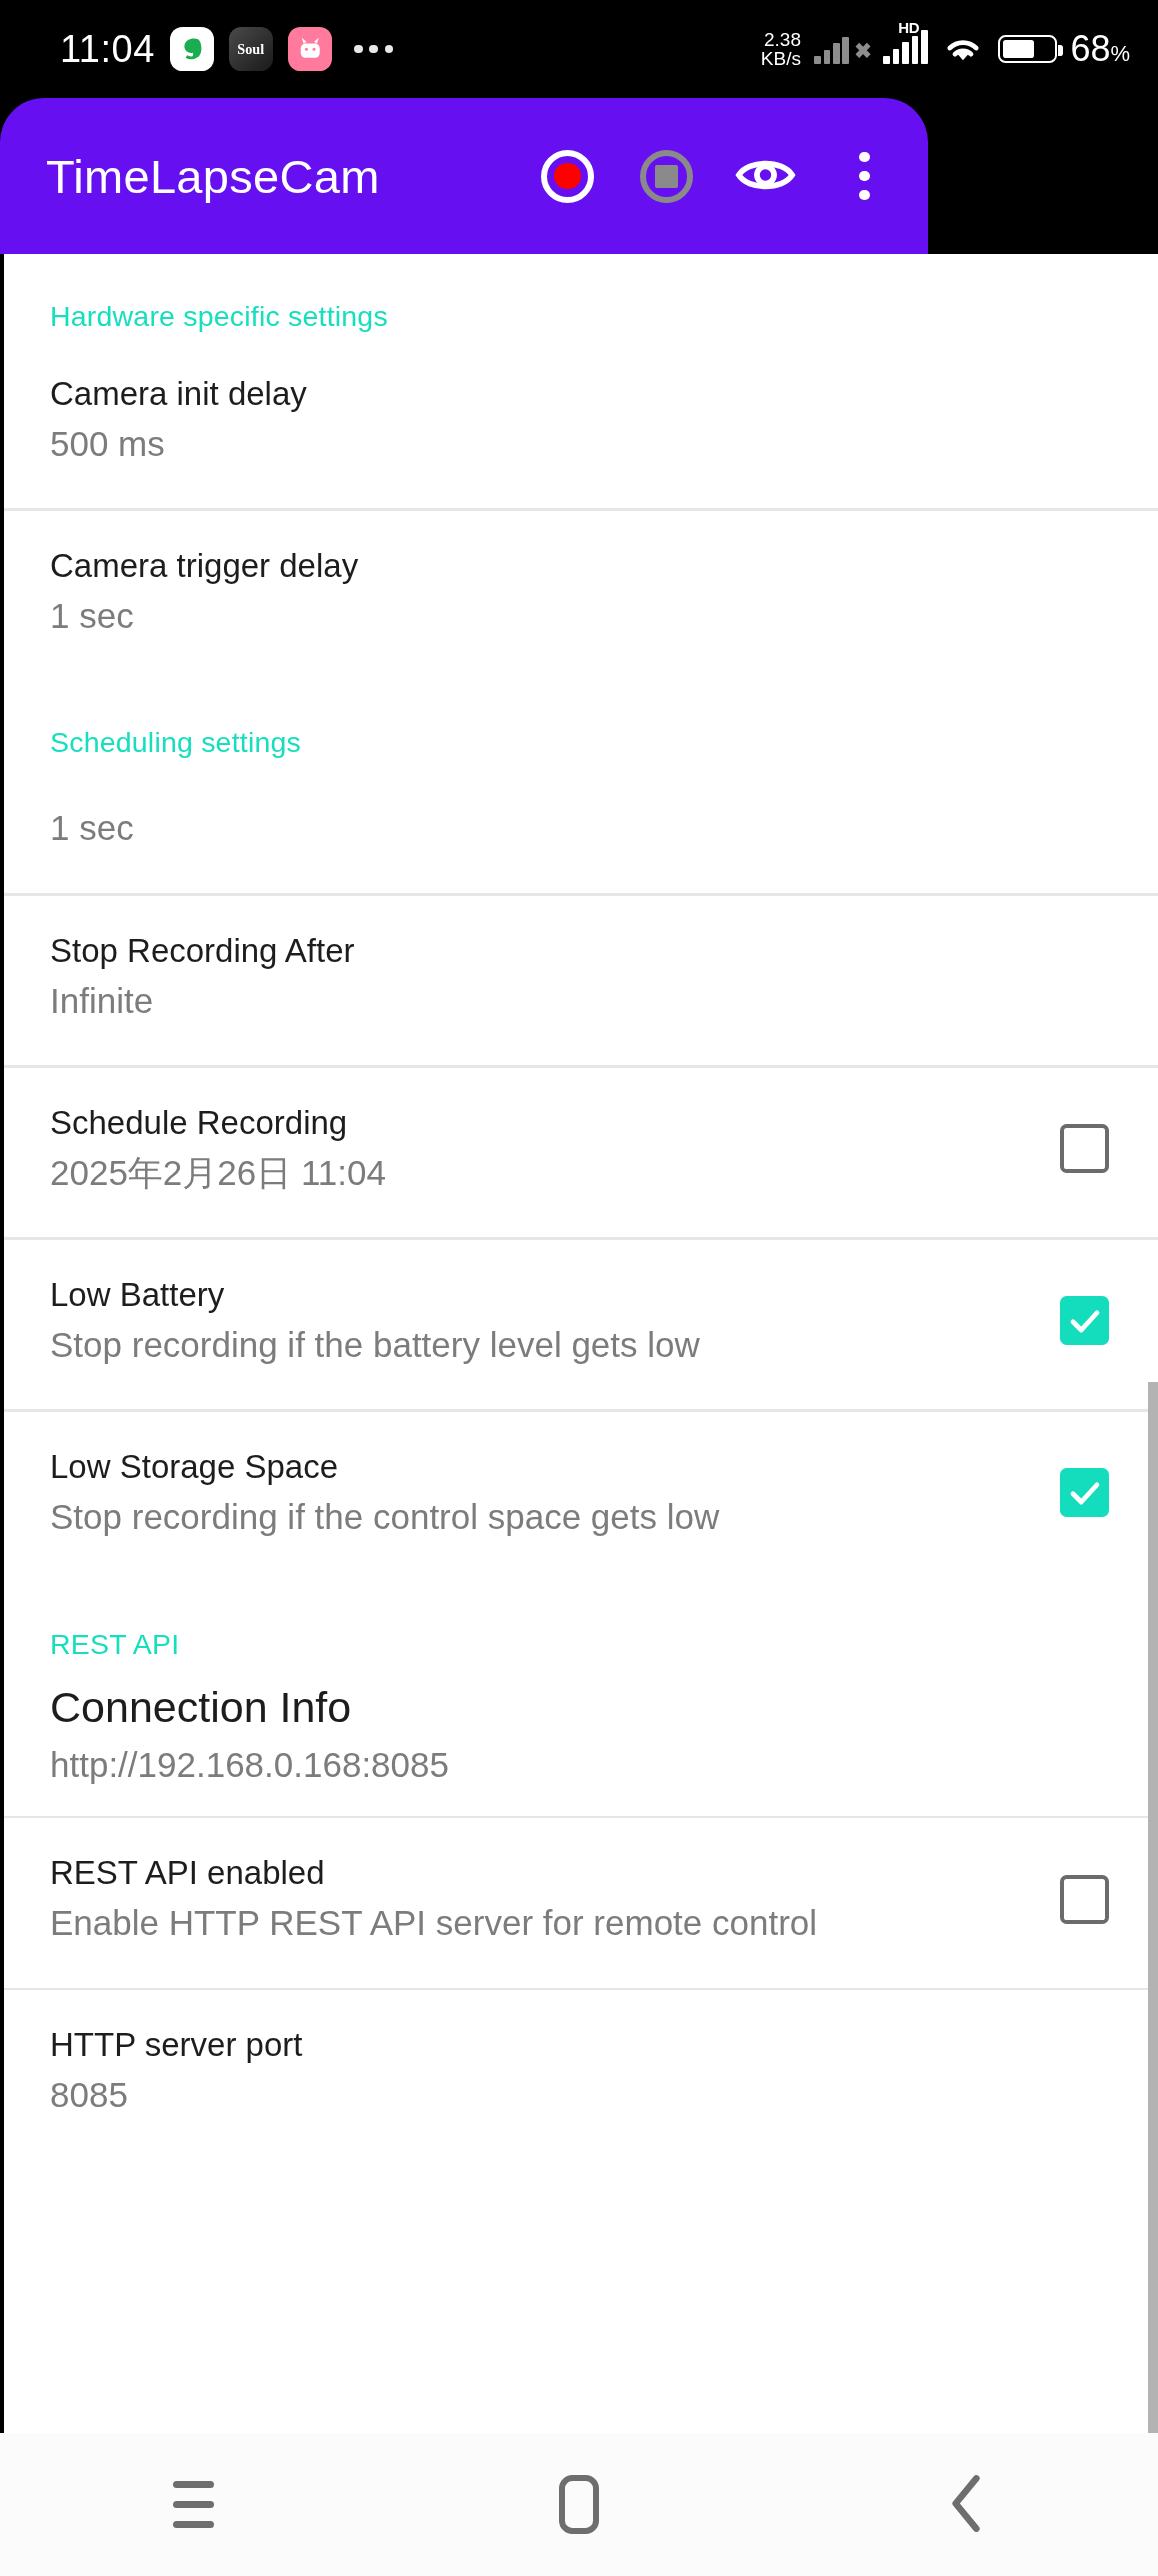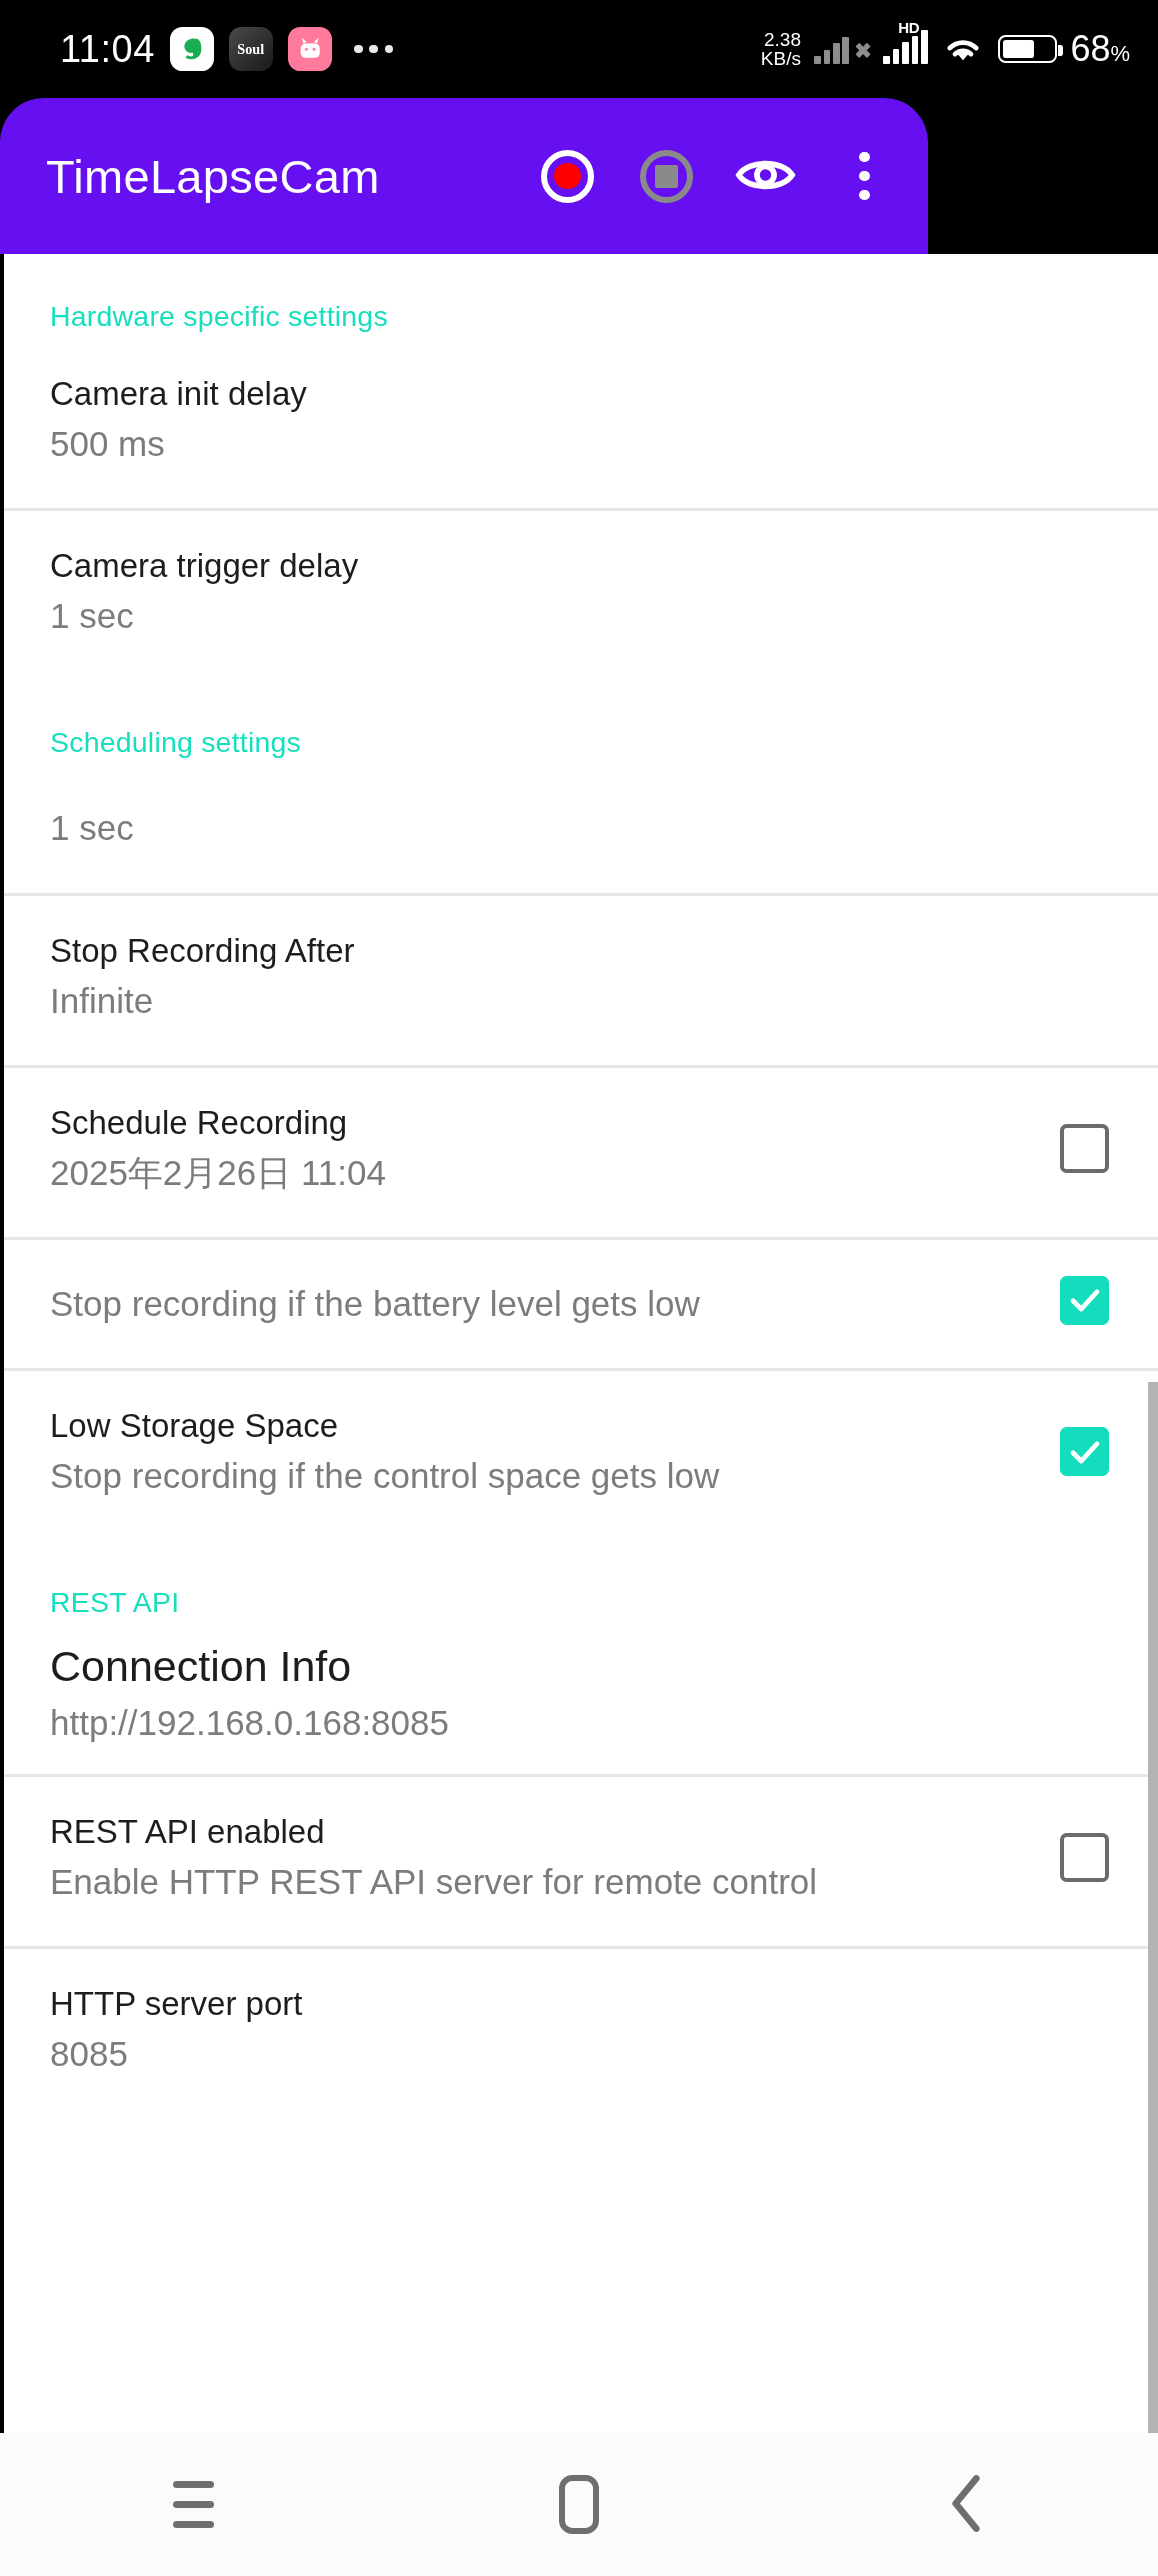--- a/index.html
+++ b/index.html
@@ -233,20 +233,21 @@
       <div class="row-texts">
         <div class="row-title">Schedule Recording</div>
         <div class="row-sub">2025年2月26日 11:04</div>
       </div>
       <span class="cbox off"></span>
     </div>
     <div class="divider"></div>
 
     <div class="row pad-top pad-bot">
       <div class="row-texts">
+        <div class="row-title">Low Battery</div>
         <div class="row-sub">Stop recording if the battery level gets low</div>
       </div>
       <span class="cbox on">
         <svg viewBox="0 0 24 24" aria-hidden="true">
             <path d="M4 12.5 L9.5 18 L20 6.5" fill="none" stroke="#fff" stroke-width="3.2" stroke-linecap="round" stroke-linejoin="round"></path>
           </svg>
       </span>
     </div>
     <div class="divider"></div>
 

